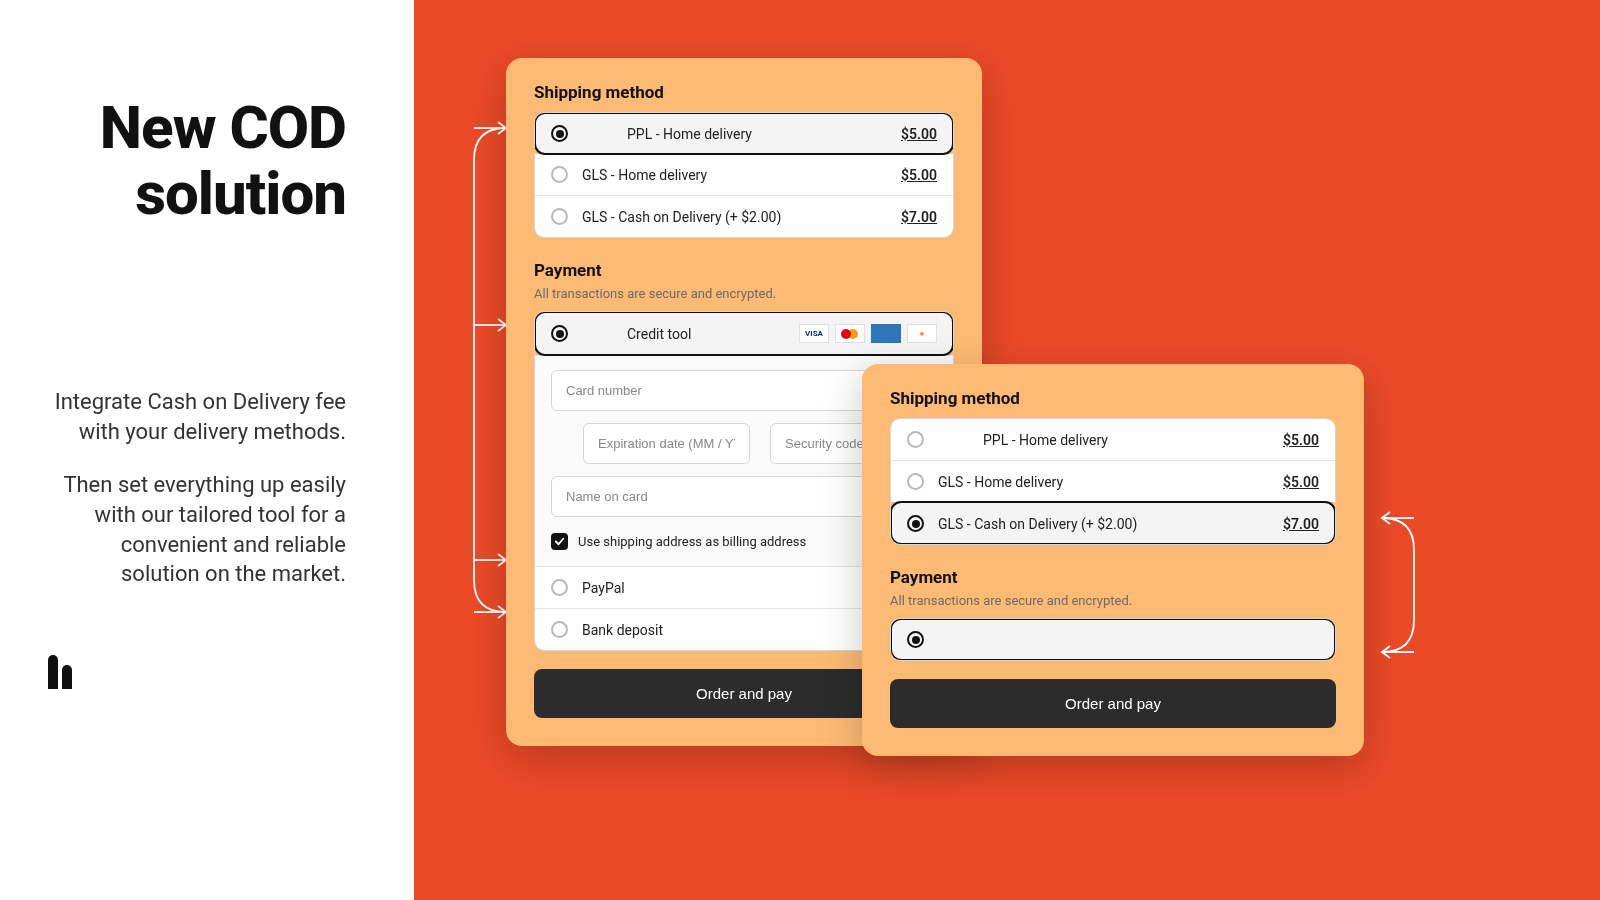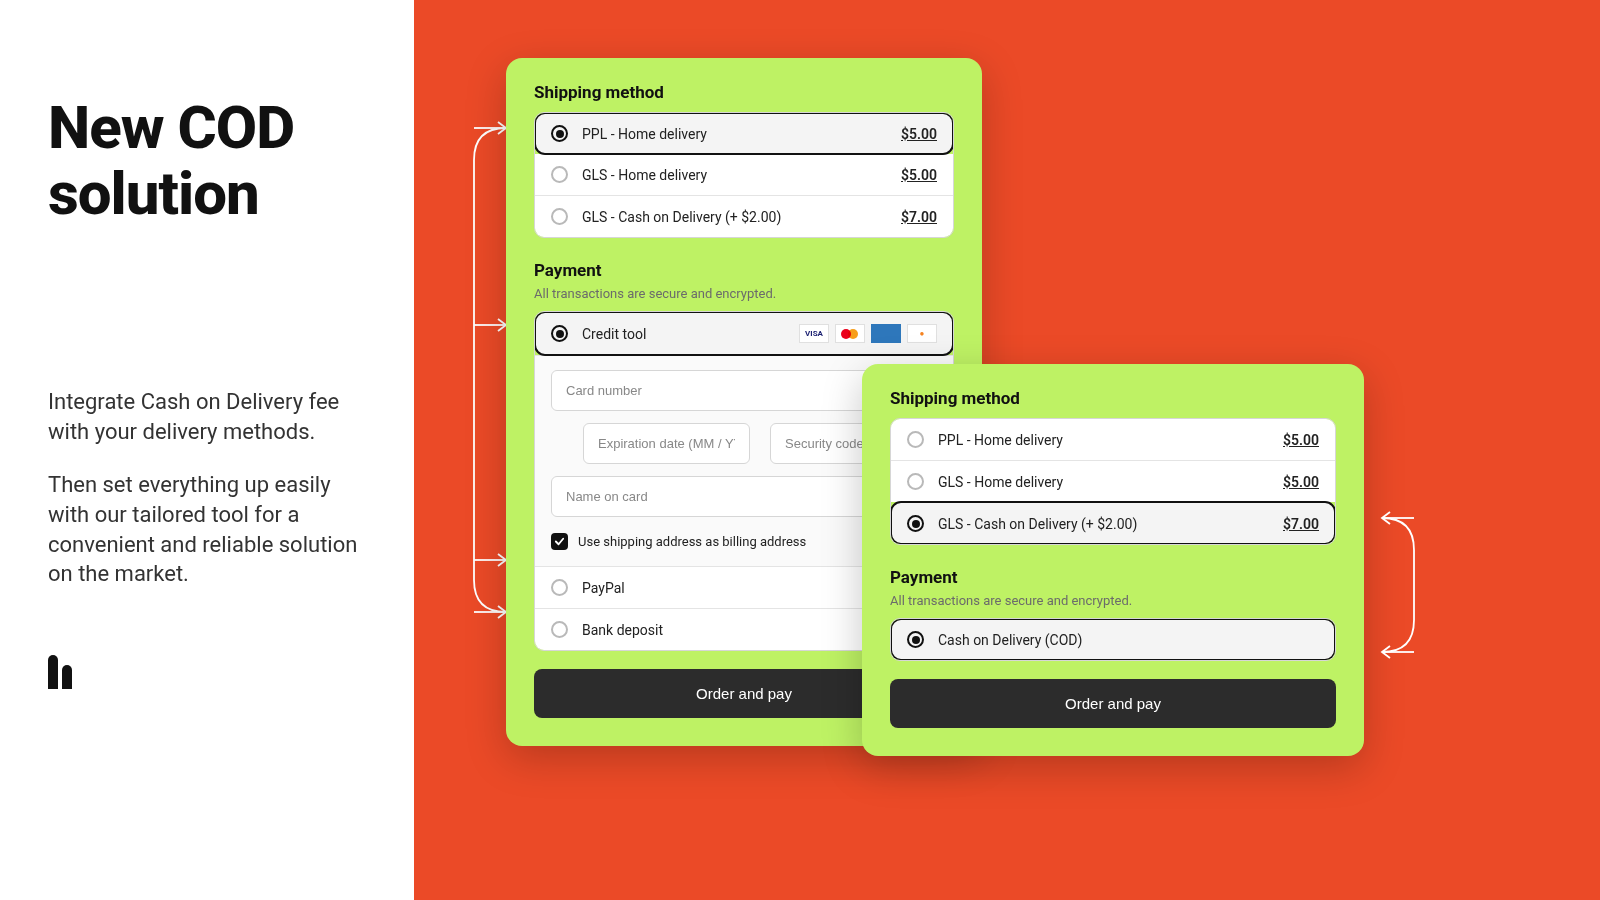--- a/index.html
+++ b/index.html
@@ -4,22 +4,23 @@
 <style>
   * { box-sizing: border-box; margin: 0; padding: 0; }
   html, body { width: 1600px; height: 900px; font-family: -apple-system, BlinkMacSystemFont, "Segoe UI", Roboto, Helvetica, Arial, sans-serif; overflow: hidden; }
   body { display: flex; }
 
   
   .left-col {
     width: 414px;
     height: 725px;
     background: #ffffff;
-    padding: 95px 48px 40px 48px;
+    padding: 95px 68px 40px 48px;
     position: relative;
+    text-align: right;
   }
   .headline {
     font-size: 60px;
     line-height: 1.1;
     font-weight: 800;
     letter-spacing: -1px;
     color: #111111;
     margin-bottom: 160px;
   }
   .blurb {
@@ -51,21 +52,21 @@
     flex: 1;
     height: 900px;
     background: #EB4A27;
     position: relative;
     overflow: hidden;
   }
 
   
   .card {
     position: absolute;
-    background: #bef264;
+    background: #fdba74;
     border-radius: 16px;
     box-shadow: 0 12px 40px rgba(0,0,0,0.22);
     padding: 24px 28px 28px 28px;
   }
   .card.big {
     left: 92px;
     top: 58px;
     width: 476px;
   }
   .card.small {
@@ -95,21 +96,21 @@
   }
   .opt-row {
     display: flex;
     align-items: center;
     padding: 12px 16px;
     background: #fff;
     border-top: 1px solid #e4e4e4;
     font-size: 14px;
     color: #222;
   }
-  .opt-row:first-child { border-top: none; }
+  .opt-row:first-child { border-top: none; gap: 45px; }
   .opt-row.selected {
     background: #f4f4f4;
     outline: 2px solid #111;
     outline-offset: -1px;
     border-radius: 10px;
     border-top-color: transparent;
   }
   .opt-row.selected + .opt-row { border-top: none; }
   .opt-label { flex: 1; }
   .opt-price { font-weight: 600; font-size: 14px; text-decoration: underline; }
@@ -328,21 +329,20 @@
         <span class="opt-price">$7.00</span>
       </div>
     </div>
 
     <div class="section-title">Payment</div>
     <div class="section-sub">All transactions are secure and encrypted.</div>
 
     <div class="opt-group" style="margin-bottom:0;">
       <div class="opt-row selected">
         <span class="radio filled"></span>
-        <span class="opt-label">Cash on Delivery (COD)</span>
       </div>
     </div>
 
     <button class="cta-btn">Order and pay</button>
   </div>
 
   <svg class="connector-svg" style="left:958px; top:510px;" width="52" height="150" viewBox="0 0 52 150">
     <path d="M10 8 Q42 8 42 40 L42 110 Q42 142 10 142" stroke="#fff" stroke-width="1.8" fill="none"></path>
     <g stroke="#fff" stroke-width="1.8" fill="none">
       <path d="M42 8 L10 8"></path>

